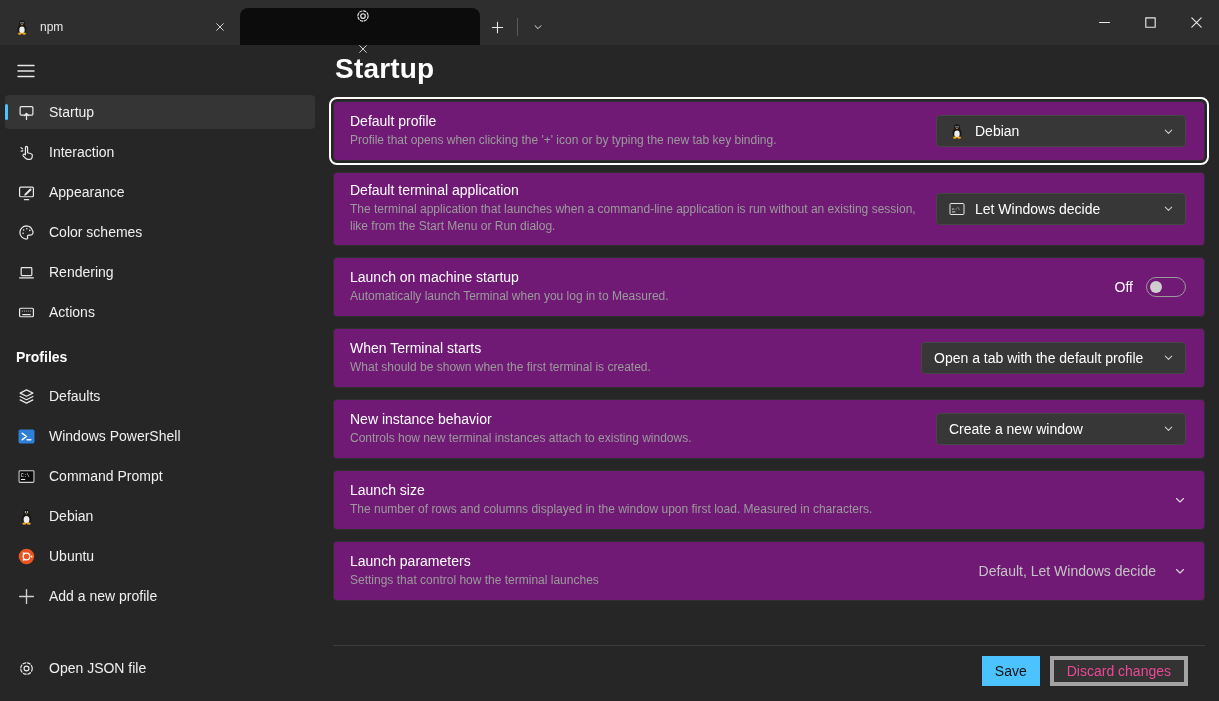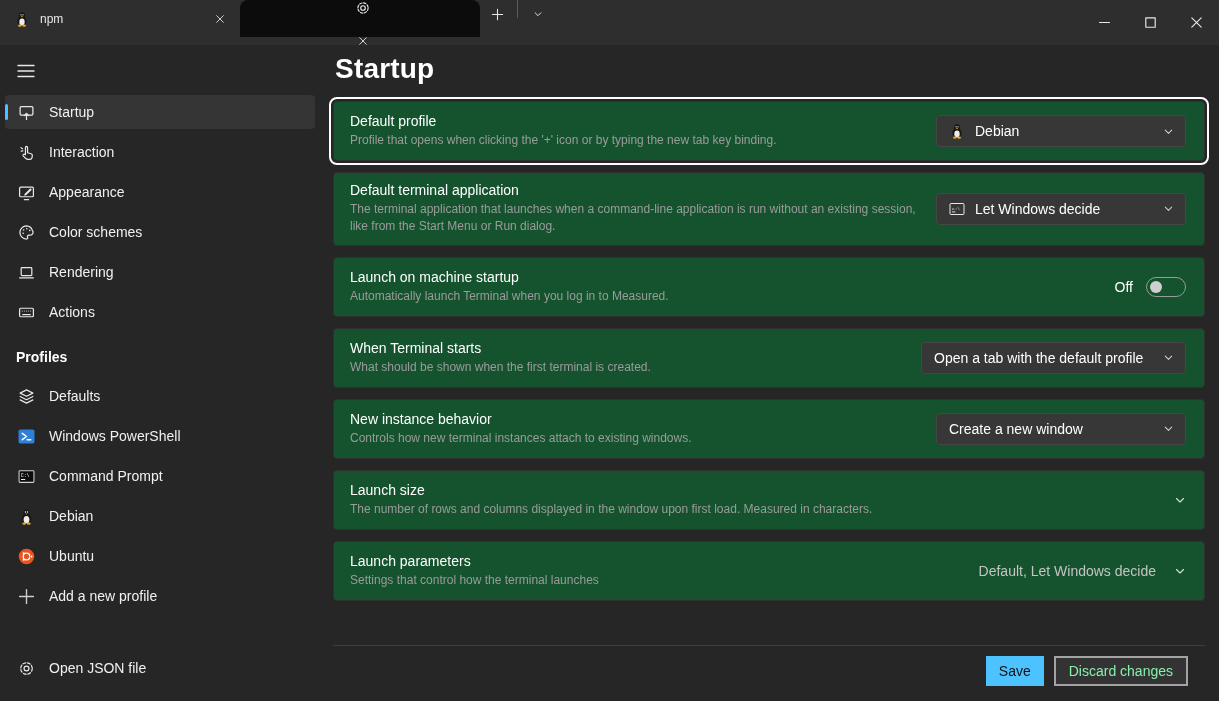--- a/index.html
+++ b/index.html
@@ -6,21 +6,21 @@
   html,body { width:1219px; height:701px; overflow:hidden; }
   body {
     font-family:"Liberation Sans", sans-serif;
     background:#262626; color:#f0f0f0;
     -webkit-font-smoothing:antialiased;
   }
   .window { width:1219px; height:701px; display:flex; flex-direction:column; background:#262626; }
 
   
   .titlebar { height:45px; background:#2e2e2e; display:flex; align-items:flex-end; flex:0 0 45px; }
-  .tabs { display:flex; height:45px; }
+  .tabs { display:flex; align-items:flex-end; height:45px; }
   .tab { width:240px; height:37px; display:flex; align-items:center; padding:0 8px 0 14px; gap:10px;
          font-size:12px; color:#e8e8e8; border-radius:8px 8px 0 0; cursor:default; }
   .tab.inactive { background:transparent; }
   .tab.active { background:#0c0c0c; font-weight:bold;flex-direction:column; }
   .tab .tab-label { flex:1; white-space:nowrap; overflow:hidden; }
   .tab-close { width:24px; height:24px; display:flex; align-items:center; justify-content:center;
                color:#cfcfcf; border-radius:4px; }
   .tab-close svg { width:10px; height:10px; stroke-width:1.2; }
   .tabbar-btn { width:30px; height:28px; margin:0 2px 4px 2px; display:flex; align-items:center;
                 justify-content:center; color:#e0e0e0; border-radius:4px; }
@@ -44,21 +44,21 @@
   .nav-item .accent-pill { position:absolute; left:0; top:9px; width:3px; height:16px; border-radius:2px; }
   .nav-icon { width:20px; height:20px; display:flex; align-items:center; justify-content:center; flex:0 0 20px; }
   .nav-icon svg { width:17px; height:17px; }
   .section-header { font-size:14px; font-weight:bold; color:#ffffff; padding:14px 0 14px 16px; }
   .sidebar-footer { flex:0 0 auto; padding-bottom:10px; }
 
   
   .main { flex:1; display:flex; flex-direction:column; padding:6px 14px 0 13px; min-width:0; }
   .page-title { font-size:28px; font-weight:600; color:#ffffff; margin:2px 0 16px 2px; letter-spacing:.2px; }
   .rows { display:flex; flex-direction:column; gap:11px; flex:1; }
-  .setting-row { background:#14532d; border:1px solid #303030; border-radius:4px; min-height:60px;
+  .setting-row { background:#701a75; border:1px solid #303030; border-radius:4px; min-height:60px;
                  display:flex; align-items:center; padding:9px 18px 9px 16px; }
   .setting-row.focused { outline:2px solid #ffffff; outline-offset:2px; }
   .row-text { flex:1; min-width:0; padding-right:20px; }
   .row-title { font-size:14px; color:#ffffff; margin-bottom:3px; }
   .row-sub { font-size:12px; color:#9b9b9b; line-height:1.45; max-width:590px; }
   .row-control { margin-left:auto; display:flex; align-items:center; }
 
   .dropdown { height:32px; background:#373737; border:1px solid #464646; border-radius:4px;
               display:flex; align-items:center; gap:10px; padding:0 11px 0 12px; font-size:14px;
               color:#ffffff; cursor:default; }
@@ -77,21 +77,21 @@
   .expander-value { font-size:14px; color:#c4c4c4; margin-right:18px; }
   .expander-chevron { color:#d8d8d8; display:flex; }
   .expander-chevron svg { width:12px; height:12px; }
 
   
   .content-footer { flex:0 0 56px; border-top:1px solid #3d3d3d; margin-top:12px;
                     display:flex; align-items:center; justify-content:flex-end; gap:10px; padding:0 17px 6px 0; }
   .btn { height:30px; border-radius:0; font-size:14px; display:flex; align-items:center;
          justify-content:center; padding:0 13px; font-family:inherit; border:none; cursor:default; }
   .btn-primary { color:#131313; }
-  .btn-secondary { background:#333333; color:#86efac; border:2px solid #a3a3a3;text-align:right; }
+  .btn-secondary { background:#333333; color:#ec4899; border:4px solid #a3a3a3;text-align:right; }
 
   svg { display:block; }
   .stroke-icon { fill:none; stroke:#e8e8e8; stroke-width:1.15; stroke-linecap:round; stroke-linejoin:round; }
 </style>
 </head>
 <body>
 
 <div class="window">
 
   <div class="titlebar">

